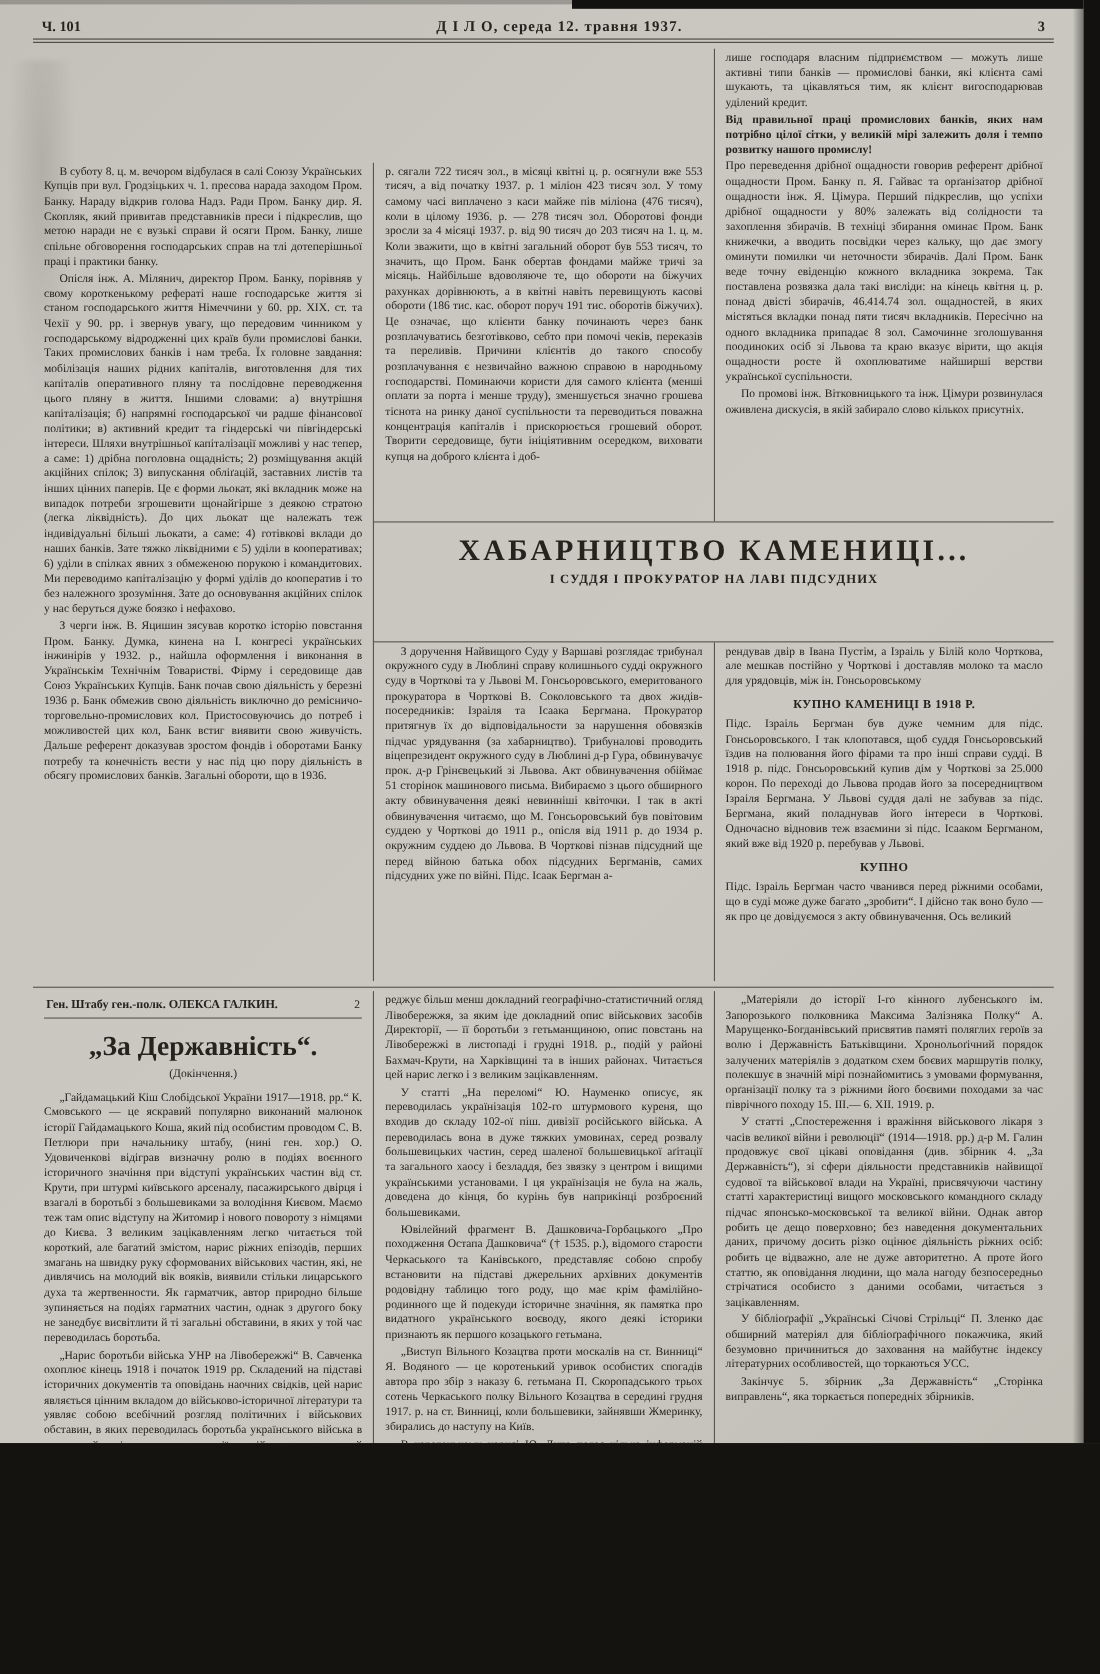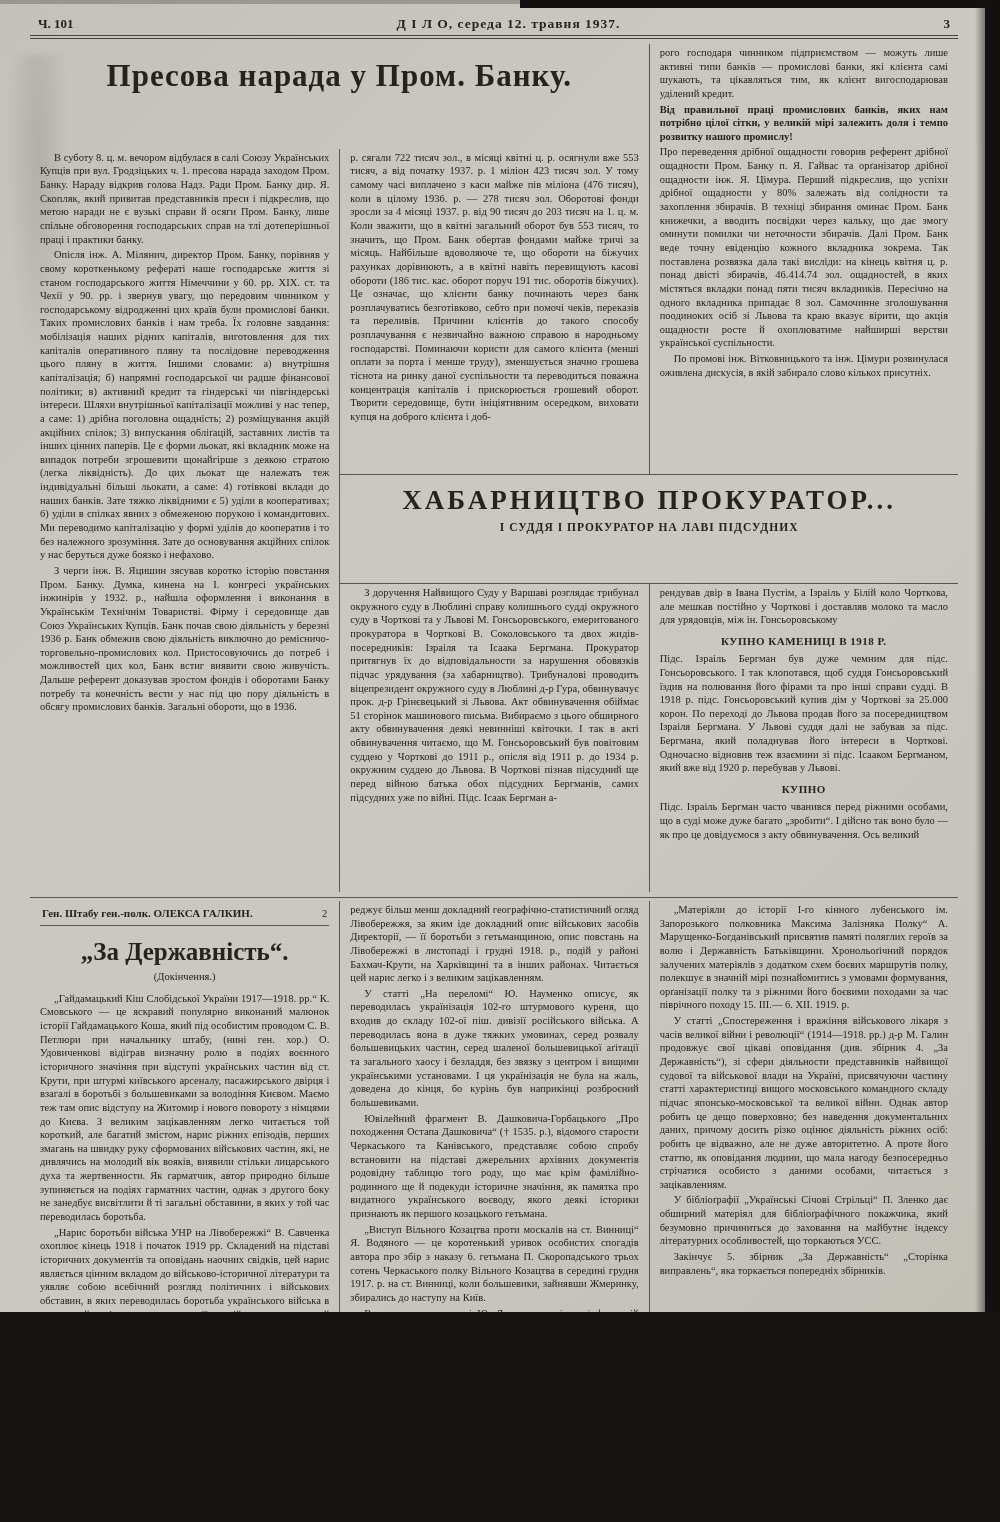--- a/index.html
+++ b/index.html
@@ -69,45 +69,42 @@
   <div class="inner">
 
     <div class="paper-header">
       <span class="issue">Ч. 101</span>
       <span class="masthead">Д І Л О, середа 12. травня 1937.</span>
       <span class="pagenum">3</span>
     </div>
 
     <div class="top-section">
 
-      <div class="a1-headline">
-        <h1>Пресова нарада у Пром. Банку.</h1>
-      </div>
 
       <div class="col a1-col1">
           <p>В суботу 8. ц. м. вечором відбулася в салі Союзу Українських Купців при вул. Гродзіцьких ч. 1. пресова нарада заходом Пром. Банку. Нараду відкрив голова Надз. Ради Пром. Банку дир. Я. Скопляк, який привитав представників преси і підкреслив, що метою наради не є вузькі справи й осяги Пром. Банку, лише спільне обговорення господарських справ на тлі дотеперішньої праці і практики банку.</p>
           <p>Опісля інж. А. Мілянич, директор Пром. Банку, порівняв у свому короткенькому рефераті наше господарське життя зі станом господарського життя Німеччини у 60. рр. XIX. ст. та Чехії у 90. рр. і звернув увагу, що передовим чинником у господарському відродженні цих країв були промислові банки. Таких промислових банків і нам треба. Їх головне завдання: мобілізація наших рідних капіталів, виготовлення для тих капіталів оперативного пляну та послідовне переводження цього пляну в життя. Іншими словами: а) внутрішня капіталізація; б) напрямні господарської чи радше фінансової політики; в) активний кредит та гіндерські чи півгіндерські інтереси. Шляхи внутрішньої капіталізації можливі у нас тепер, а саме: 1) дрібна поголовна ощадність; 2) розміщування акцій акційних спілок; 3) випускання обліґацій, заставних листів та інших цінних паперів. Це є форми льокат, які вкладник може на випадок потреби згрошевити щонайгірше з деякою стратою (легка ліквідність). До цих льокат ще належать теж індивідуальні більші льокати, а саме: 4) готівкові вклади до наших банків. Зате тяжко ліквідними є 5) уділи в кооперативах; 6) уділи в спілках явних з обмеженою порукою і командитових. Ми переводимо капіталізацію у формі уділів до кооператив і то без належного зрозуміння. Зате до основування акційних спілок у нас беруться дуже боязко і нефахово.</p>
           <p>З черги інж. В. Яцишин зясував коротко історію повстання Пром. Банку. Думка, кинена на І. конгресі українських інжинірів у 1932. р., найшла оформлення і виконання в Українськім Технічнім Товаристві. Фірму і середовище дав Союз Українських Купців. Банк почав свою діяльність у березні 1936 р. Банк обмежив свою діяльність виключно до ремісничо-торговельно-промислових кол. Пристосовуючись до потреб і можливостей цих кол, Банк встиг виявити свою живучість. Дальше референт доказував зростом фондів і оборотами Банку потребу та конечність вести у нас під цю пору діяльність в обсягу промислових банків. Загальні обороти, що в 1936.</p>
         </div>
 
       <div class="col a1-col2 rule-left cont">
           <p>р. сягали 722 тисяч зол., в місяці квітні ц. р. осягнули вже 553 тисяч, а від початку 1937. р. 1 міліон 423 тисяч зол. У тому самому часі виплачено з каси майже пів міліона (476 тисяч), коли в цілому 1936. р. — 278 тисяч зол. Оборотові фонди зросли за 4 місяці 1937. р. від 90 тисяч до 203 тисяч на 1. ц. м. Коли зважити, що в квітні загальний оборот був 553 тисяч, то значить, що Пром. Банк обертав фондами майже тричі за місяць. Найбільше вдоволяюче те, що обороти на біжучих рахунках дорівнюють, а в квітні навіть перевищують касові обороти (186 тис. кас. оборот поруч 191 тис. оборотів біжучих). Це означає, що клієнти банку починають через банк розплачуватись безготівково, себто при помочі чеків, переказів та переливів. Причини клієнтів до такого способу розплачування є незвичайно важною справою в народньому господарстві. Поминаючи користи для самого клієнта (менші оплати за порта і менше труду), зменшується значно грошева тіснота на ринку даної суспільности та переводиться поважна концентрація капіталів і прискорюється грошевий оборот. Творити середовище, бути ініціятивним осередком, виховати купця на доброго клієнта і доб-</p>
         </div>
 
       <div class="col a1-col3 rule-left cont">
-        <p style="text-indent:0;">рого господаря чинником підприємством — можуть лише активні типи банків — промислові банки, які клієнта самі шукають, та цікавляться тим, як клієнт вигосподарював уділений кредит.</p>
+        <p style="text-indent:0;">лише господаря власним підприємством — можуть лише активні типи банків — промислові банки, які клієнта самі шукають, та цікавляться тим, як клієнт вигосподарював уділений кредит.</p>
         <p class="lede-bold">Від правильної праці промислових банків, яких нам потрібно цілої сітки, у великій мірі залежить доля і темпо розвитку нашого промислу!</p>
         <div>
             <p>Про переведення дрібної ощадности говорив референт дрібної ощадности Пром. Банку п. Я. Гайвас та орґанізатор дрібної ощадности інж. Я. Цімура. Перший підкреслив, що успіхи дрібної ощадности у 80% залежать від солідности та захоплення збирачів. В техніці збирання оминає Пром. Банк книжечки, а вводить посвідки через кальку, що дає змогу оминути помилки чи неточности збирачів. Далі Пром. Банк веде точну евіденцію кожного вкладника зокрема. Так поставлена розвязка дала такі висліди: на кінець квітня ц. р. понад двісті збирачів, 46.414.74 зол. ощадностей, в яких містяться вкладки понад пяти тисяч вкладників. Пересічно на одного вкладника припадає 8 зол. Самочинне зголошування поодиноких осіб зі Львова та краю вказує вірити, що акція ощадности росте й охоплюватиме найширші верстви української суспільности.</p>
             <p>По промові інж. Вітковницького та інж. Цімури розвинулася оживлена дискусія, в якій забирало слово кількох присутніх.</p>
           </div>
       </div>
 
       <div class="a2-head rule-left">
-        <h2>ХАБАРНИЦТВО ПРОКУРАТОР...</h2>
+        <h2>ХАБАРНИЦТВО КАМЕНИЦІ...</h2>
         <div class="a2-sub">І СУДДЯ І ПРОКУРАТОР НА ЛАВІ ПІДСУДНИХ</div>
       </div>
 
       <div class="col a2-colA rule-left">
           <p>З доручення Найвищого Суду у Варшаві розглядає трибунал окружного суду в Люблині справу колишнього судді окружного суду в Чорткові та у Львові М. Гонсьоровського, емеритованого прокуратора в Чорткові В. Соколовського та двох жидів-посередників: Ізраіля та Ісаака Бергмана. Прокуратор притягнув їх до відповідальности за нарушення обовязків підчас урядування (за хабарництво). Трибуналові проводить віцепрезидент окружного суду в Люблині д-р Гура, обвинувачує прок. д-р Грінєвецький зі Львова. Акт обвинувачення обіймає 51 сторінок машинового письма. Вибираємо з цього обширного акту обвинувачення деякі невинніші квіточки. І так в акті обвинувачення читаємо, що М. Гонсьоровський був повітовим суддею у Чорткові до 1911 р., опісля від 1911 р. до 1934 р. окружним суддею до Львова. В Чорткові пізнав підсудний ще перед війною батька обох підсудних Бергманів, самих підсудних уже по війні. Підс. Ісаак Бергман а-</p>
         </div>
 
       <div class="col a2-colB rule-left cont">
         <div>
             <p>рендував двір в Івана Пустім, а Ізраіль у Білій коло Чорткова, але мешкав постійно у Чорткові і доставляв молоко та масло для урядовців, між ін. Гонсьоровському</p>

